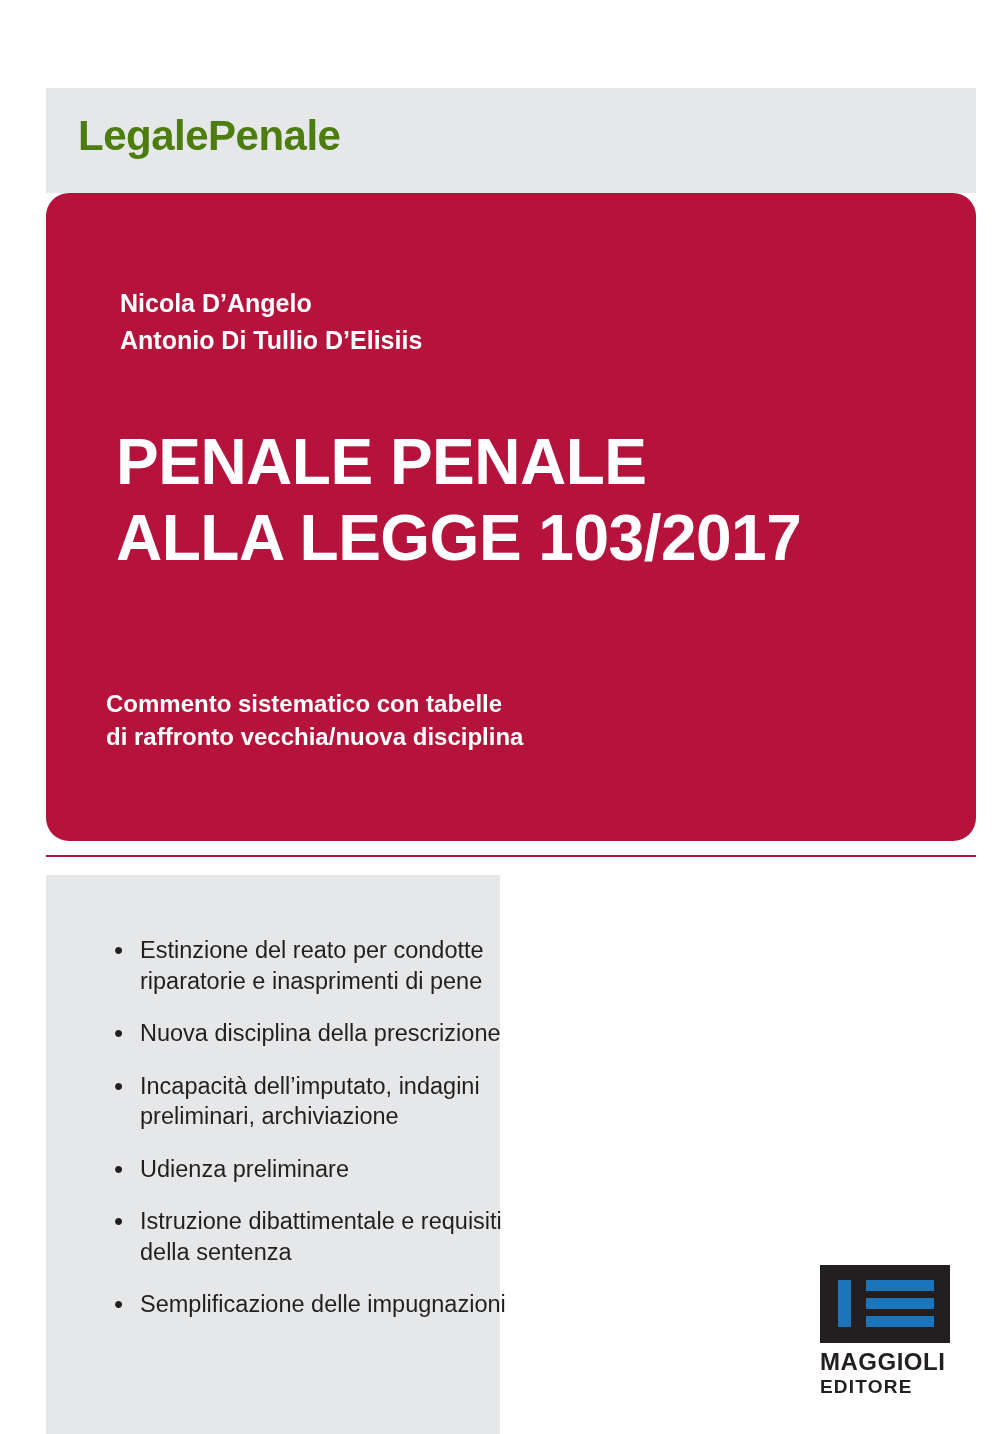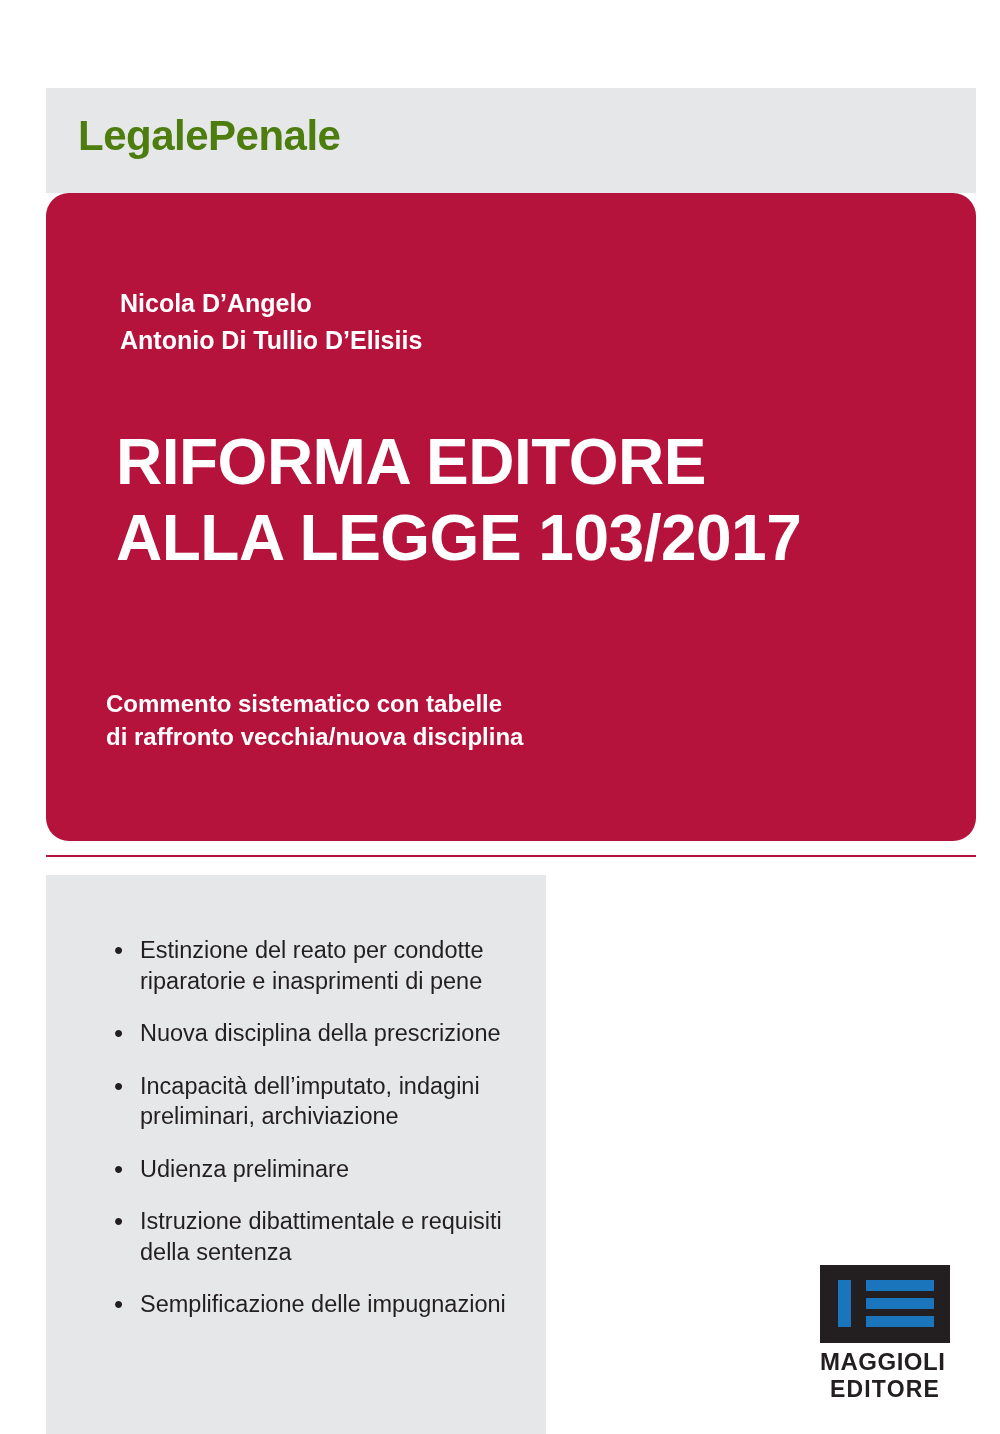--- a/index.html
+++ b/index.html
@@ -86,21 +86,21 @@
     width: 930px;
     height: 2px;
     background: #b5123c;
   }
 
   
   .bullet-box {
     position: absolute;
     left: 46px;
     top: 875px;
-    width: 500px;
+    width: 454px;
     height: 559px;
     background: #e6e7e8;
   }
   .bullet-list {
     position: absolute;
     left: 66px;
     top: 60px;
     width: 400px;
     margin: 0;
     padding: 0;
@@ -156,43 +156,43 @@
   }
   .logo-name {
     margin-top: 5px;
     text-align: left;
     font-size: 24px;
     font-weight: bold;
     color: #231f20;
     letter-spacing: 0.5px;
   }
   .logo-sub {
-    text-align: center;
-    font-size: 23px;
+    text-align: left;
+    font-size: 19px;
     font-weight: bold;
     color: #231f20;
     letter-spacing: 1.2px;
   }
 </style>
 </head>
 <body>
 
 <div class="cover">
 
   <div class="series-band"></div>
   <div class="series-name">LegalePenale</div>
 
   <div class="red-panel">
     <div class="authors">
       <div>Nicola D’Angelo</div>
       <div>Antonio Di Tullio D’Elisiis</div>
     </div>
 
     <div class="title">
-      <div>RIFORMA EDITORE</div>
+      <div>PENALE PENALE</div>
       <div>ALLA LEGGE 103/2017</div>
     </div>
 
     <div class="subtitle">
       <div>Commento sistematico con tabelle</div>
       <div>di raffronto vecchia/nuova disciplina</div>
     </div>
   </div>
 
   <div class="separator"></div>

